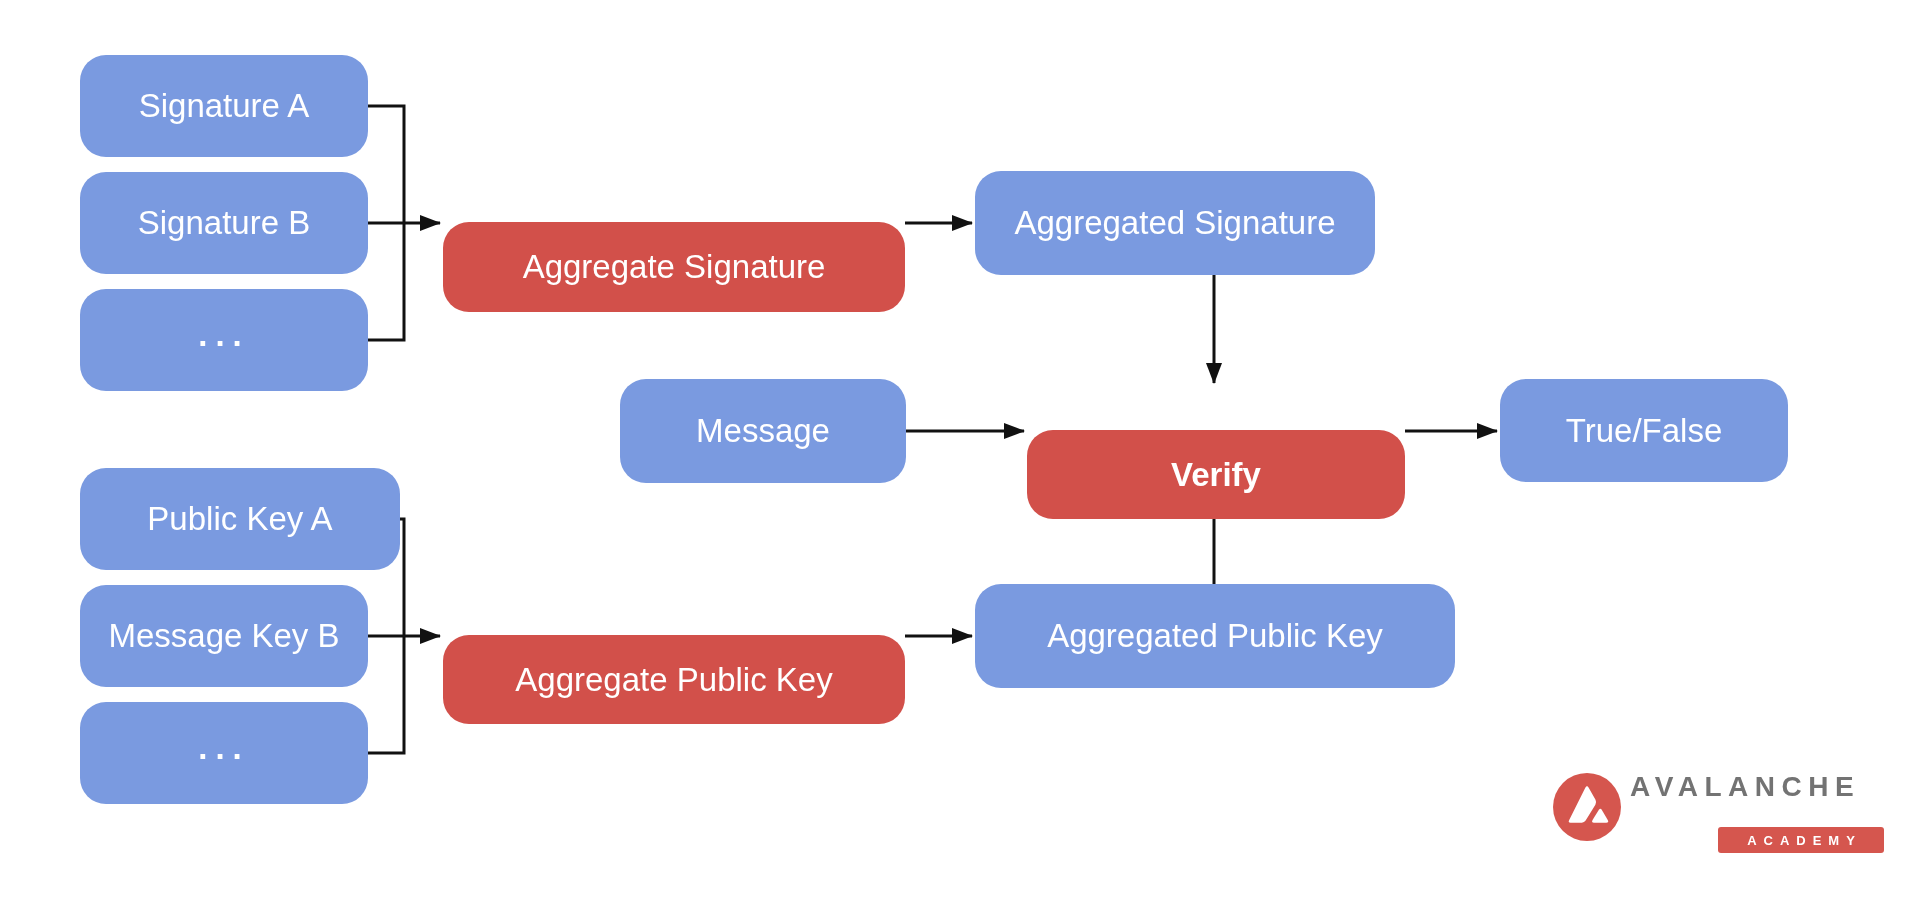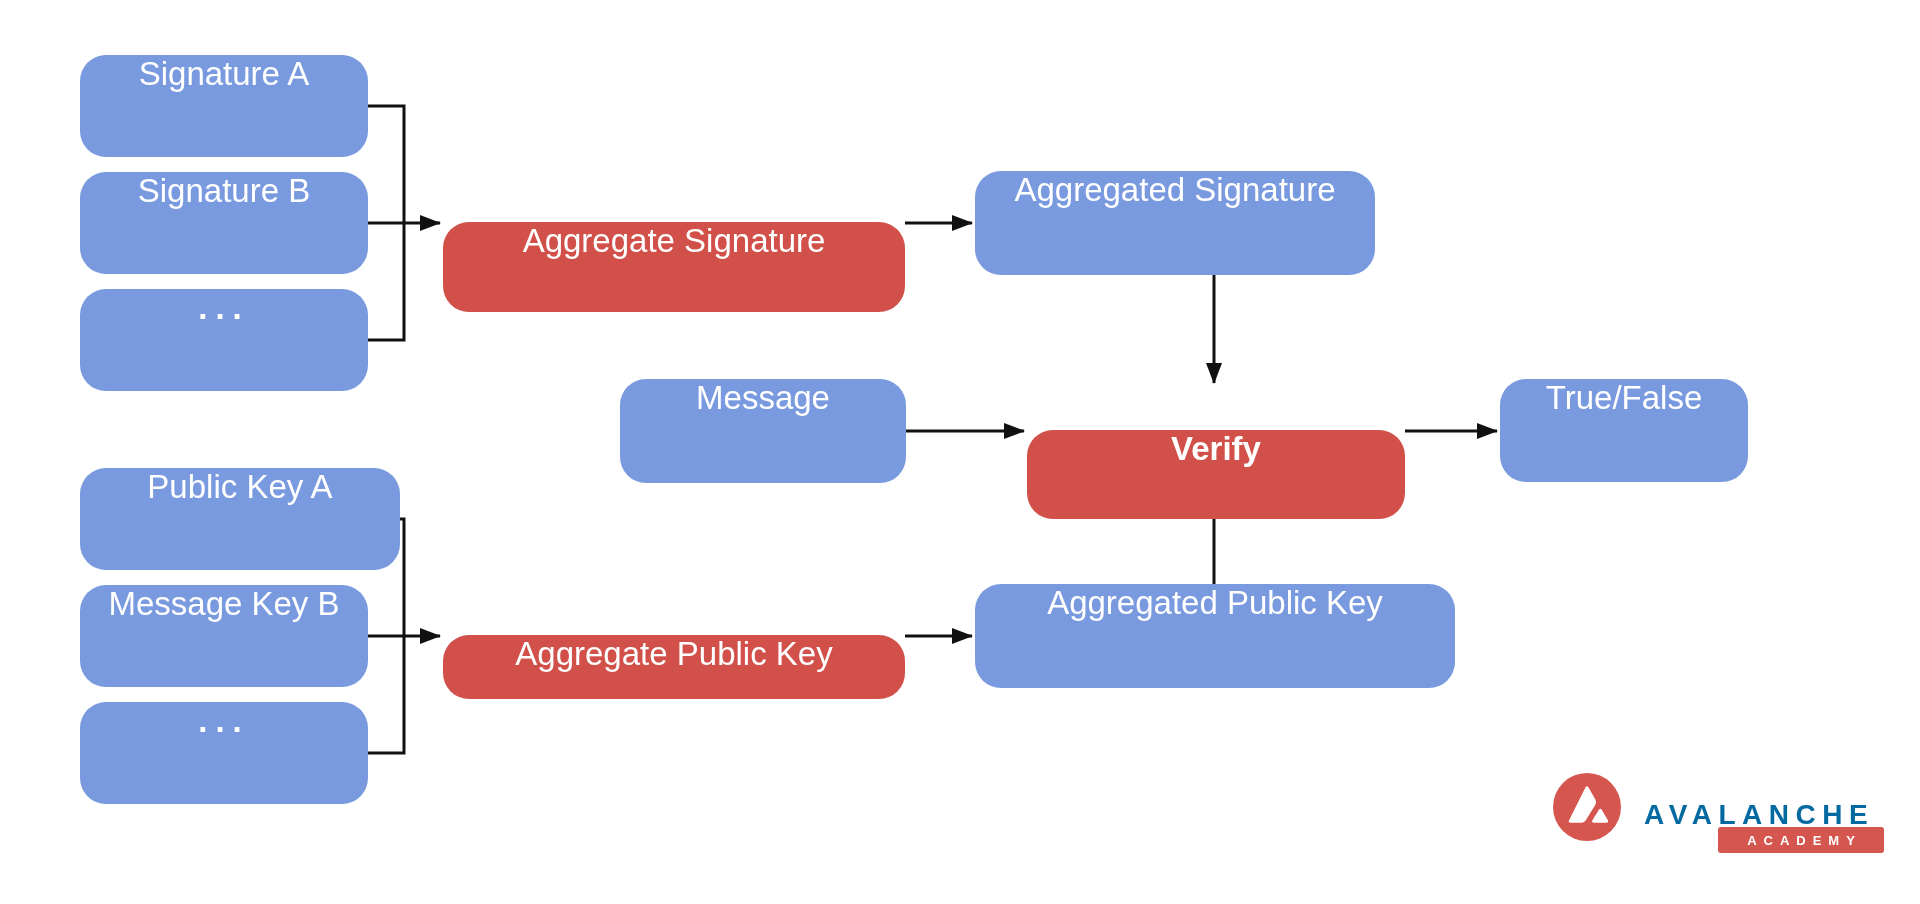--- a/index.html
+++ b/index.html
@@ -6,21 +6,21 @@
     margin: 0; padding: 0;
     width: 1920px; height: 904px;
     background: #ffffff;
     font-family: "Liberation Sans", sans-serif;
     position: relative;
     overflow: hidden;
   }
   .node {
     position: absolute;
     display: flex;
-    align-items: flex-start;
+    align-items: center;
     justify-content: center;
     color: #ffffff;
     font-size: 33px;
     border-radius: 26px;
     text-align: center;
     white-space: nowrap;
   }
   .blue { background: #7A9AE0; }
   .red  { background: #D2504A; margin-top: 44px; }
   .bold { font-weight: bold; }
@@ -29,46 +29,45 @@
   
   .n-sig-a   { left: 80px;  top: 55px;  width: 288px; height: 102px; }
   .n-sig-b   { left: 80px;  top: 172px; width: 288px; height: 102px; }
   .n-sig-m   { left: 80px;  top: 289px; width: 288px; height: 102px; }
   .n-pk-a    { left: 80px;  top: 468px; width: 320px; height: 102px; }
   .n-pk-b    { left: 80px;  top: 585px; width: 288px; height: 102px; }
   .n-pk-m    { left: 80px;  top: 702px; width: 288px; height: 102px; }
 
   
   .n-aggsig-op { left: 443px;  top: 178px; width: 462px; height: 90px; }
-  .n-aggpk-op  { left: 443px;  top: 591px; width: 462px; height: 64px; }
+  .n-aggpk-op  { left: 443px;  top: 591px; width: 462px; height: 89px; }
   .n-verify    { left: 1027px; top: 386px; width: 378px; height: 89px; }
 
   
   .n-aggsig    { left: 975px;  top: 171px; width: 400px; height: 104px; }
   .n-aggpk     { left: 975px;  top: 584px; width: 480px; height: 104px; }
   .n-message   { left: 620px;  top: 379px; width: 286px; height: 104px; }
-  .n-truefalse { left: 1500px; top: 379px; width: 248px; height: 103px; }
+  .n-truefalse { left: 1500px; top: 379px; width: 288px; height: 103px; }
 
   .edges-layer {
     position: absolute; left: 0; top: 0;
     width: 1920px; height: 904px;
     pointer-events: none;
   }
 
   
   .logo { position: absolute; left: 1553px; top: 771px; width: 332px; height: 84px; }
   .logo-mark { position: absolute; left: 0; top: 2px; width: 68px; height: 68px; }
   .logo-word {
-    position: absolute; left: 77px; top: 28px;
-    color: #0369a1;
+    position: absolute; left: 77px; top: 0;
+    color: #737373;
     font-size: 28px;
     font-weight: bold;
     letter-spacing: 6.5px;
     white-space: nowrap;
-    margin-left: 14px;
   }
   .logo-badge {
     position: absolute; left: 165px; top: 56px;
     width: 166px; height: 26px;
     background: #D5564E;
     border-radius: 3px;
     display: flex; align-items: center; justify-content: center;
   }
   .logo-badge span {
     color: #ffffff;

